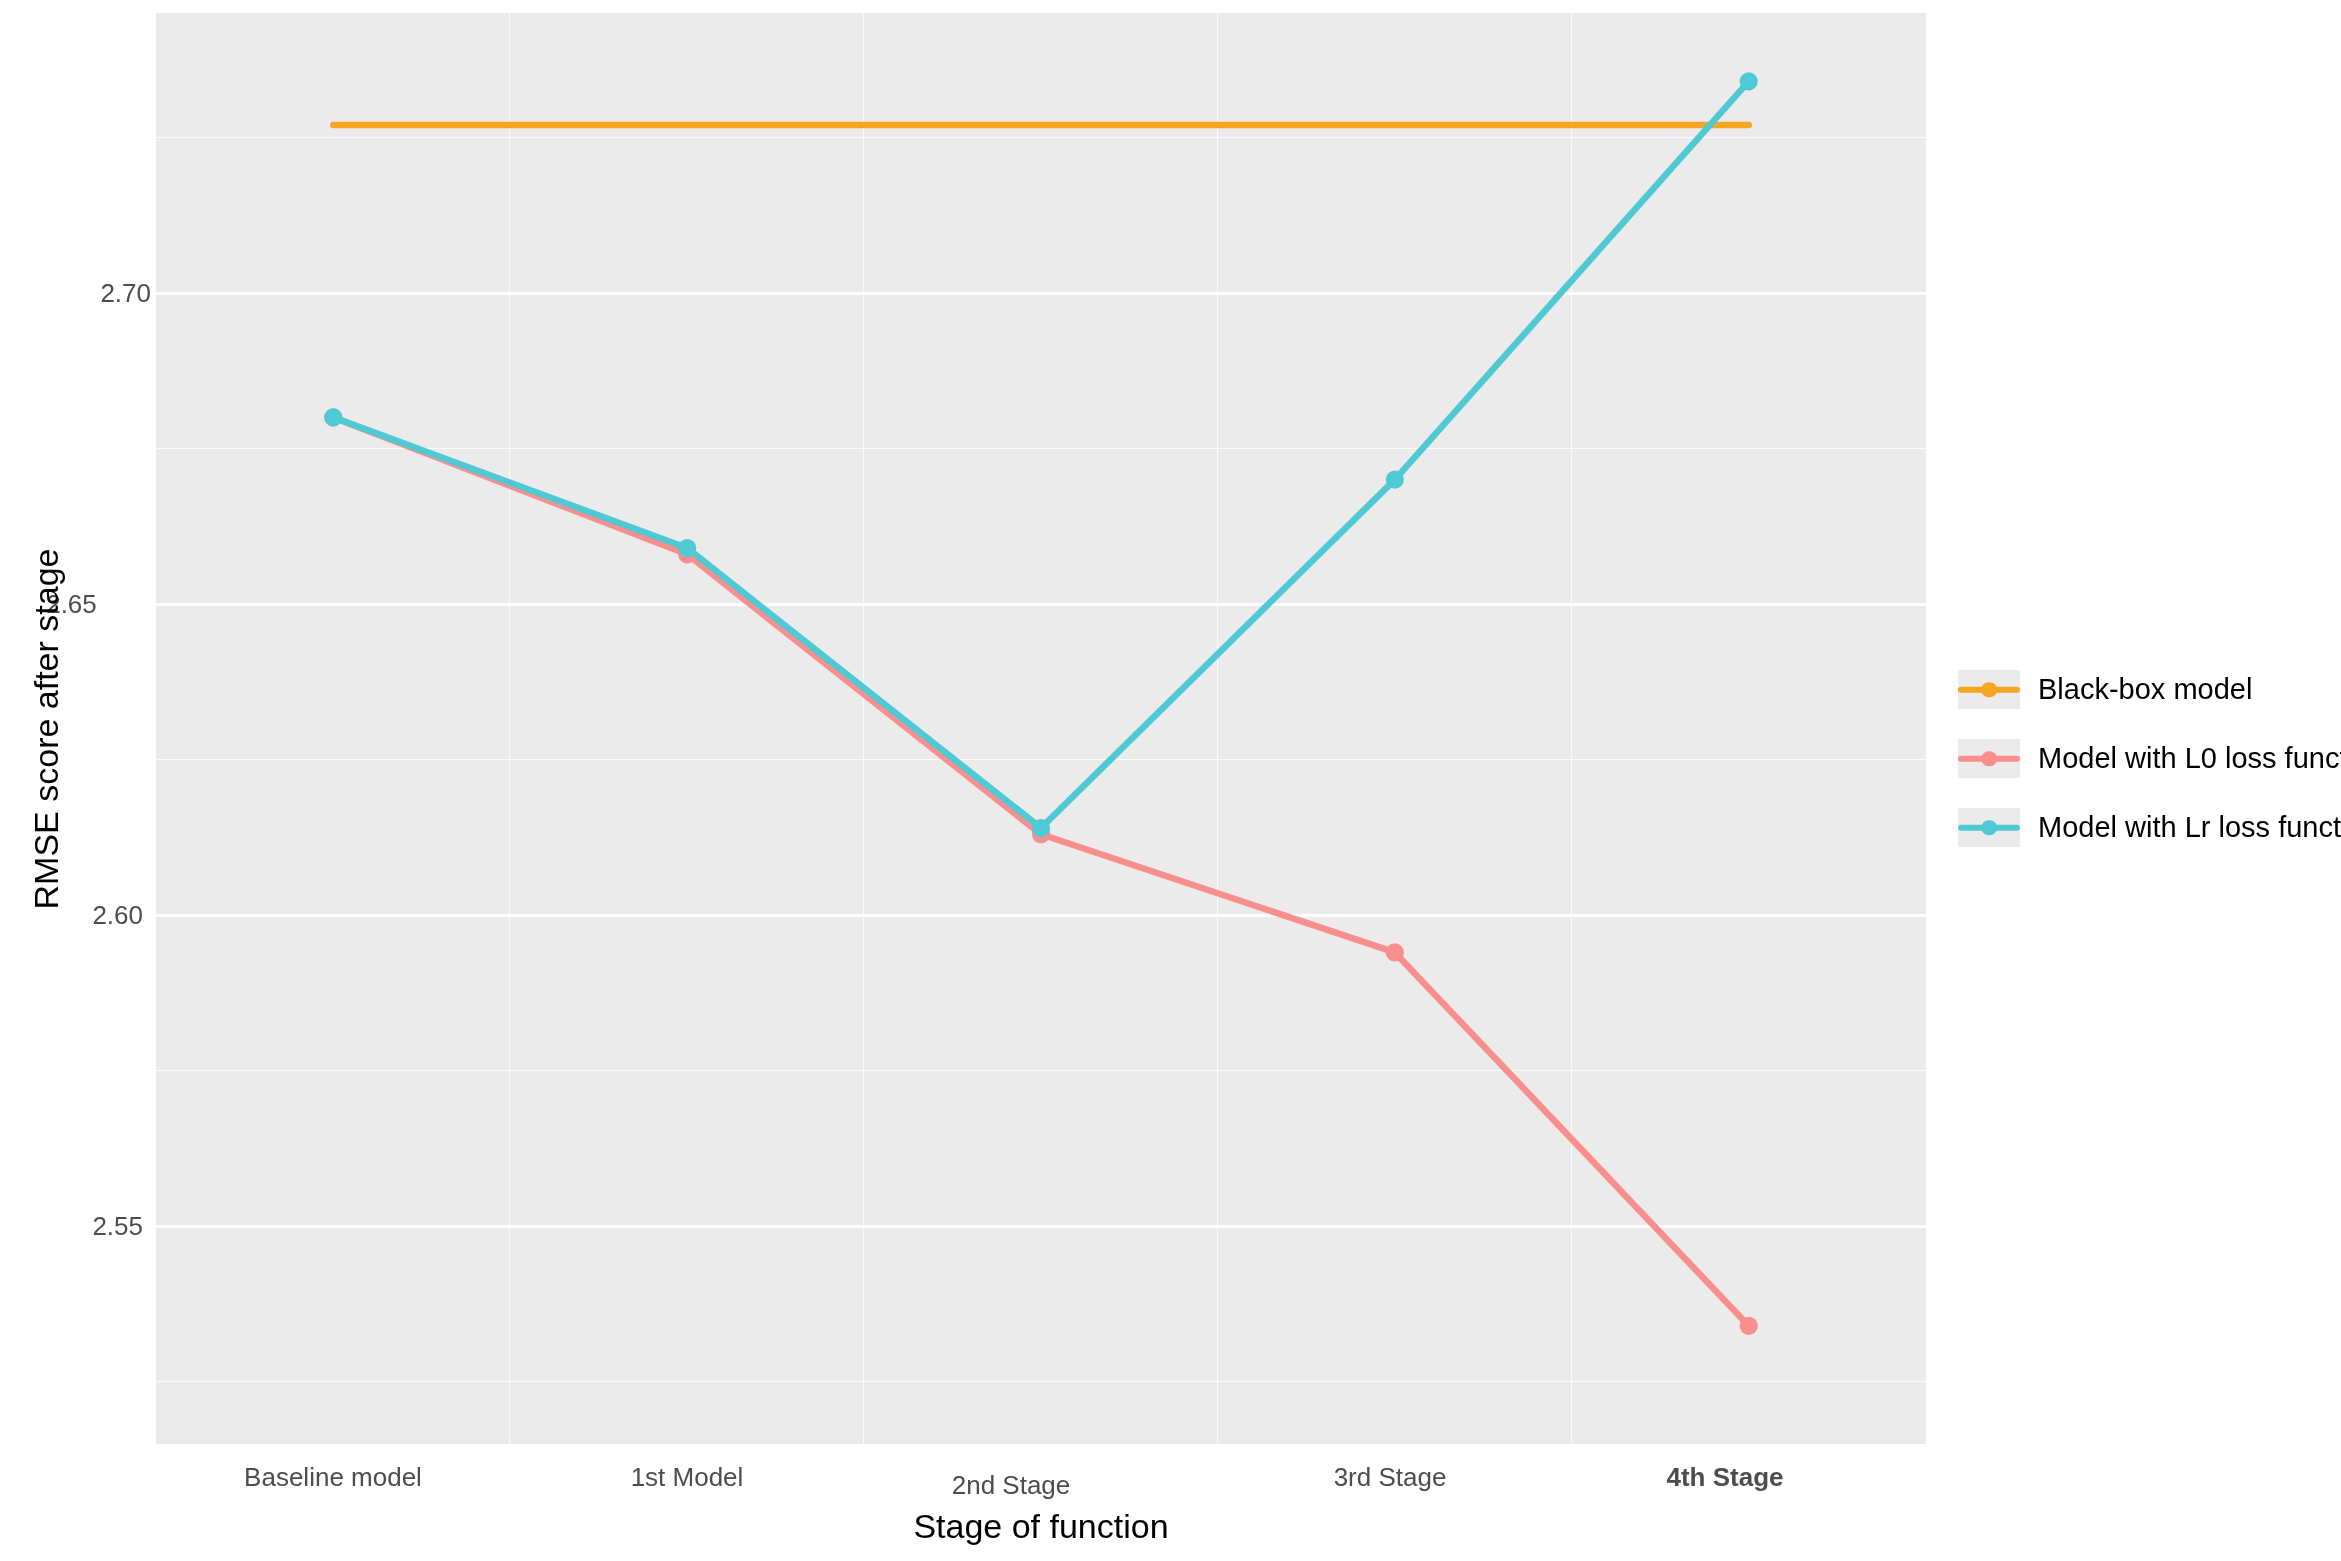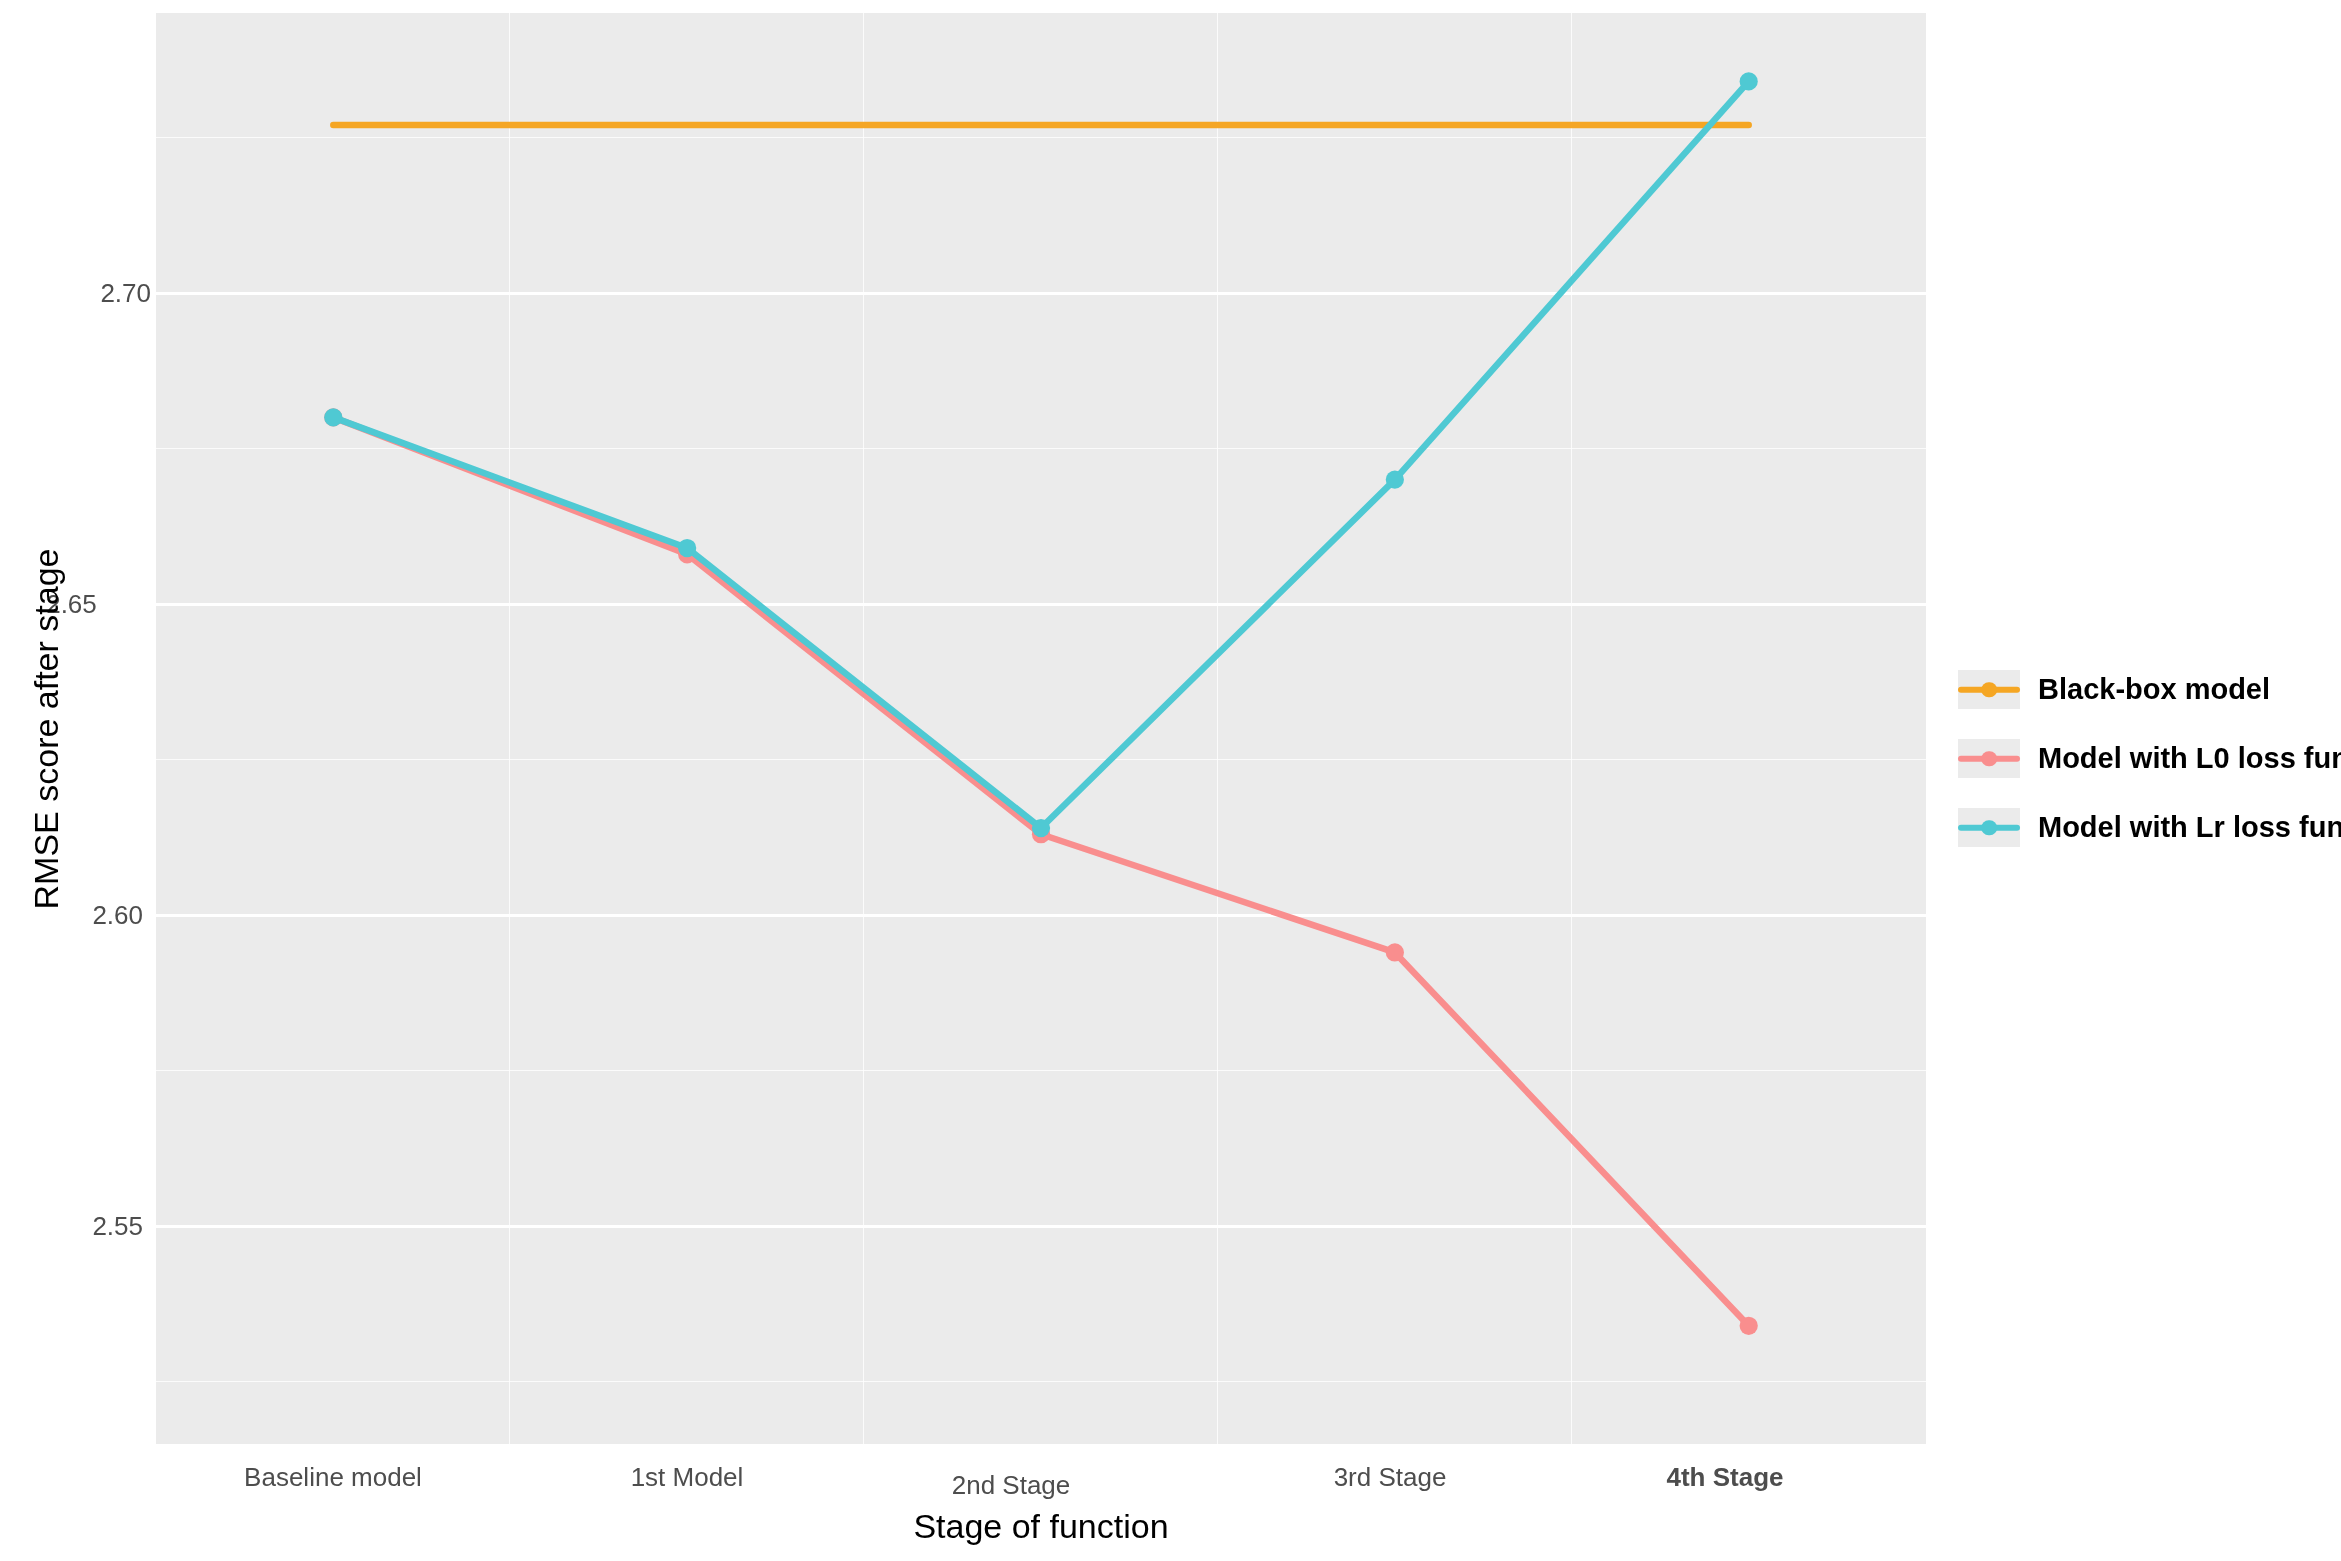--- a/index.html
+++ b/index.html
@@ -83,21 +83,20 @@
     position: absolute;
     left: 50%; top: 50%;
     width: 15.6px; height: 15.6px;
     border-radius: 50%;
     transform: translate(-50%, -50%);
   }
   .legend-label {
     font-size: 29px;
     color: #000000;
     white-space: nowrap;
-    font-weight: bold;
   }
   
   svg.plot-svg {
     position: absolute;
     left: 0; top: 0;
     overflow: visible;
   }
   .series-line {
     fill: none;
     stroke-width: 10;

